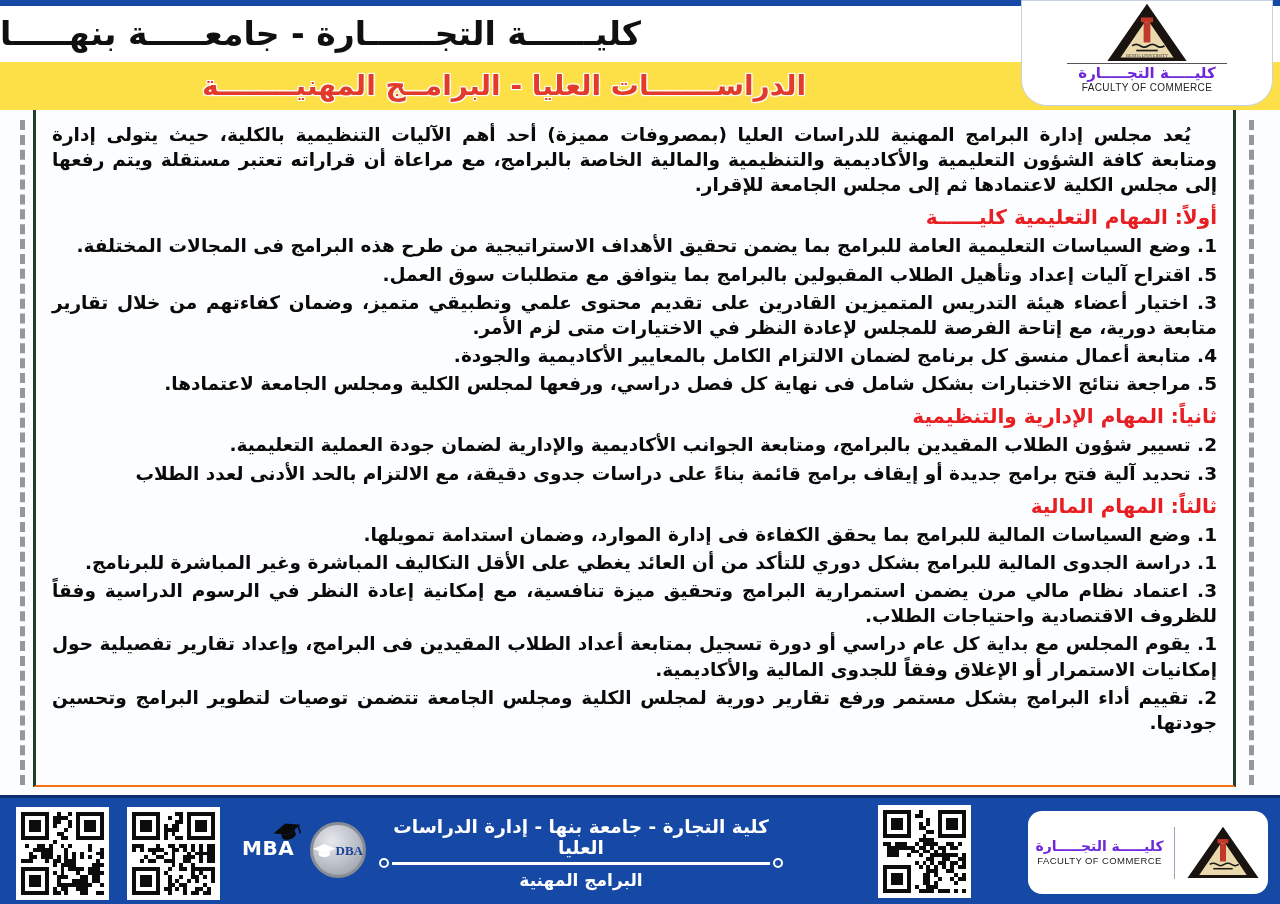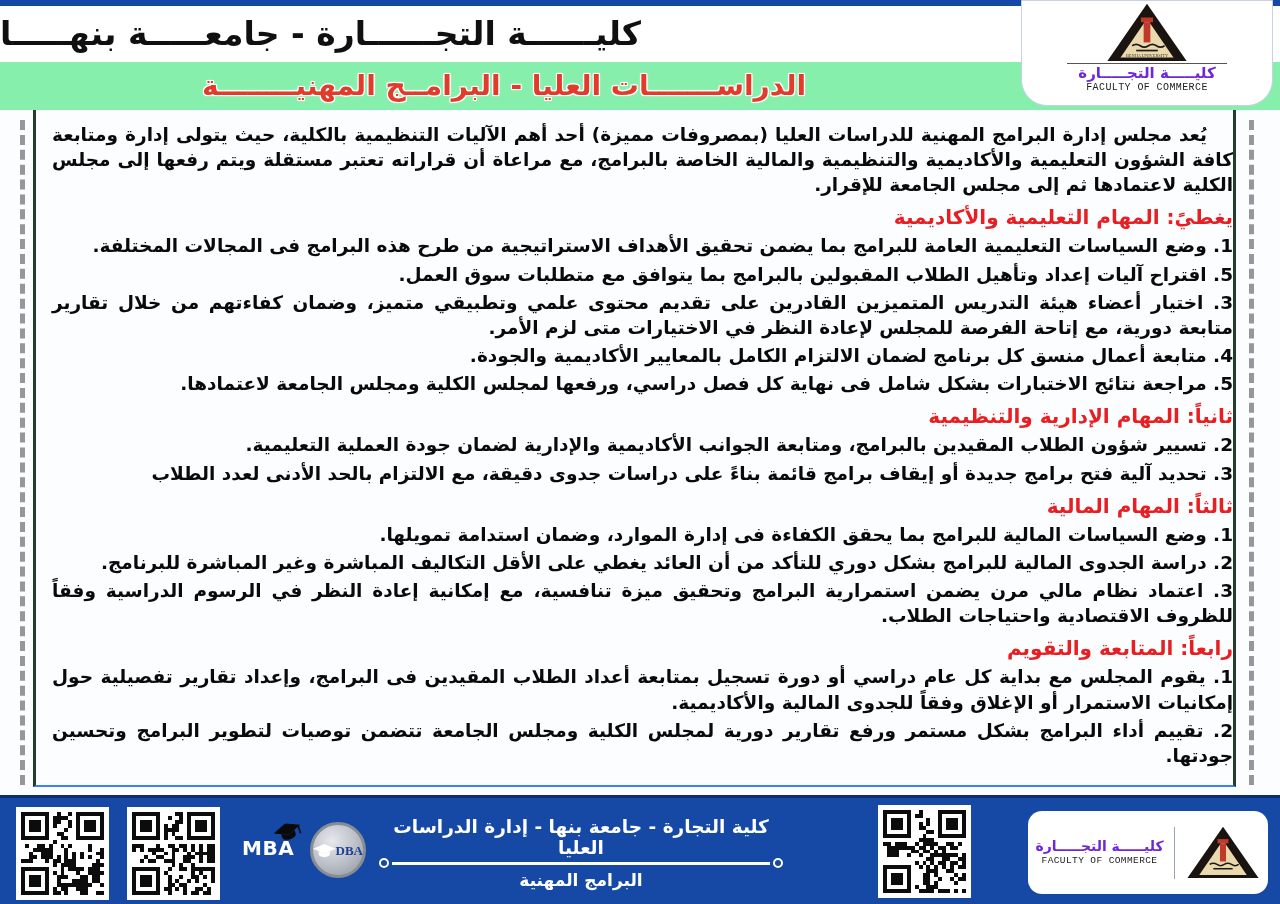--- a/index.html
+++ b/index.html
@@ -2,39 +2,39 @@
 <html lang="ar"><head>
 <meta charset="utf-8">
 <style>
   html,body{margin:0;padding:0;}
   .page{position:relative;width:1280px;height:904px;background:#ffffff;overflow:hidden;
         font-family:"DejaVu Sans",sans-serif;}
   
   .top-line{position:absolute;top:0;left:0;right:0;height:6px;background:#1549a5;}
   .header-title{position:absolute;top:8px;left:0;right:272px;height:52px;line-height:52px;
         text-align:left;font-size:33px;font-weight:bold;color:#101010;direction:rtl;}
-  .subtitle-bar{position:absolute;top:62px;left:0;right:0;height:56px;background:#86efac;}
+  .subtitle-bar{position:absolute;top:62px;left:0;right:0;height:56px;background:#fde047;}
   .subtitle-text{position:absolute;top:1px;left:0;right:272px;height:46px;line-height:46px;
         text-align:center;font-size:28px;font-weight:bold;direction:rtl;color:#e23a2b;
         text-shadow:0 0 2px #fff,0 0 3px #fff,1px 1px 0 #fff,-1px -1px 0 #fff,1px -1px 0 #fff,-1px 1px 0 #fff;}
   .logo-card{position:absolute;top:0;right:7px;width:252px;height:106px;background:#fff;
         border:1px solid #c8d1e2;border-radius:0 0 26px 26px;display:flex;flex-direction:column;
         align-items:center;justify-content:flex-start;padding-top:3px;box-sizing:border-box;z-index:6;}
   .logo-card .emblem{width:88px;height:58px;}
   .logo-divider{width:160px;border-top:1.5px solid #555;margin:1px 0 1px;}
   .logo-ar{font-size:15px;font-weight:bold;color:#6d28d9;direction:rtl;line-height:1.1;}
-  .logo-en{font-size:10px;font-family:Liberation Mono, monospace;color:#222;letter-spacing:.4px;}
+  .logo-en{font-size:10px;font-family:Liberation Sans, sans-serif;color:#222;letter-spacing:.4px;}
   
   .content-outer{position:absolute;top:110px;left:0;right:0;bottom:109px;background:#fcfdff;}
   .dash{position:absolute;top:10px;bottom:10px;width:0;border-left:5px dashed #97979b;}
   .dash.l{left:20px;}
   .dash.r{right:26px;}
   .content-box{position:absolute;top:0;bottom:8px;left:33px;right:44px;
-        border-left:3px solid #213d2d;border-right:3px solid #213d2d;border-bottom:2px solid #3b82f6;
-        padding:12px 0 0 16px;overflow:hidden;}
+        border-left:3px solid #213d2d;border-right:3px solid #213d2d;border-bottom:2px solid #f97316;
+        padding:12px 16px 0 16px;overflow:hidden;}
   .doc p{margin:0 0 3px;direction:rtl;text-align:justify;font-weight:bold;font-size:18.5px;
         line-height:1.36;color:#0a0a0a;}
   .doc p.intro{text-indent:26px;margin-bottom:4px;}
   .doc h3{margin:8px 0 4px;font-size:20px;color:#e71e22;font-weight:bold;direction:rtl;text-align:right;}
   
   .footer{position:absolute;bottom:0;left:0;right:0;height:109px;background:#1549a5;
         border-top:3px solid #0c2d6e;box-sizing:border-box;}
   .qr{position:absolute;width:93px;height:93px;background:#fff;padding:5px;box-sizing:border-box;}
   .qr svg{width:100%;height:100%;display:block;}
   .qr1{left:16px;top:9px;}
@@ -93,37 +93,36 @@
     <div class="logo-ar">كليـــــة التجـــــارة</div>
     <div class="logo-en">FACULTY OF COMMERCE</div>
   </div>
 
   <div class="content-outer">
     <div class="dash l"></div>
     <div class="dash r"></div>
     <div class="content-box doc">
       <p class="intro">يُعد مجلس إدارة البرامج المهنية للدراسات العليا (بمصروفات مميزة) أحد أهم الآليات التنظيمية بالكلية، حيث يتولى إدارة ومتابعة كافة الشؤون التعليمية والأكاديمية والتنظيمية والمالية الخاصة بالبرامج، مع مراعاة أن قراراته تعتبر مستقلة ويتم رفعها إلى مجلس الكلية لاعتمادها ثم إلى مجلس الجامعة للإقرار.</p>
 
-      <h3>يغطيً: المهام التعليمية والأكاديمية</h3>
+      <h3>أولاً: المهام التعليمية كليــــــة</h3>
       <p>1. وضع السياسات التعليمية العامة للبرامج بما يضمن تحقيق الأهداف الاستراتيجية من طرح هذه البرامج فى المجالات المختلفة.</p>
       <p>5. اقتراح آليات إعداد وتأهيل الطلاب المقبولين بالبرامج بما يتوافق مع متطلبات سوق العمل.</p>
       <p>3. اختيار أعضاء هيئة التدريس المتميزين القادرين على تقديم محتوى علمي وتطبيقي متميز، وضمان كفاءتهم من خلال تقارير متابعة دورية، مع إتاحة الفرصة للمجلس لإعادة النظر في الاختيارات متى لزم الأمر.</p>
       <p>4. متابعة أعمال منسق كل برنامج لضمان الالتزام الكامل بالمعايير الأكاديمية والجودة.</p>
       <p>5. مراجعة نتائج الاختبارات بشكل شامل فى نهاية كل فصل دراسي، ورفعها لمجلس الكلية ومجلس الجامعة لاعتمادها.</p>
 
       <h3>ثانياً: المهام الإدارية والتنظيمية</h3>
       <p>2. تسيير شؤون الطلاب المقيدين بالبرامج، ومتابعة الجوانب الأكاديمية والإدارية لضمان جودة العملية التعليمية.</p>
       <p>3. تحديد آلية فتح برامج جديدة أو إيقاف برامج قائمة بناءً على دراسات جدوى دقيقة، مع الالتزام بالحد الأدنى لعدد الطلاب</p>
 
       <h3>ثالثاً: المهام المالية</h3>
       <p>1. وضع السياسات المالية للبرامج بما يحقق الكفاءة فى إدارة الموارد، وضمان استدامة تمويلها.</p>
-      <p>2. دراسة الجدوى المالية للبرامج بشكل دوري للتأكد من أن العائد يغطي على الأقل التكاليف المباشرة وغير المباشرة للبرنامج.</p>
+      <p>1. دراسة الجدوى المالية للبرامج بشكل دوري للتأكد من أن العائد يغطي على الأقل التكاليف المباشرة وغير المباشرة للبرنامج.</p>
       <p>3. اعتماد نظام مالي مرن يضمن استمرارية البرامج وتحقيق ميزة تنافسية، مع إمكانية إعادة النظر في الرسوم الدراسية وفقاً للظروف الاقتصادية واحتياجات الطلاب.</p>
 
-      <h3>رابعاً: المتابعة والتقويم</h3>
       <p>1. يقوم المجلس مع بداية كل عام دراسي أو دورة تسجيل بمتابعة أعداد الطلاب المقيدين فى البرامج، وإعداد تقارير تفصيلية حول إمكانيات الاستمرار أو الإغلاق وفقاً للجدوى المالية والأكاديمية.</p>
       <p>2. تقييم أداء البرامج بشكل مستمر ورفع تقارير دورية لمجلس الكلية ومجلس الجامعة تتضمن توصيات لتطوير البرامج وتحسين جودتها.</p>
     </div>
   </div>
 
   <div class="footer">
     <div class="qr qr1">
         <svg viewBox="0 0 21 21" shape-rendering="crispEdges" fill="#0c0c0c" xmlns="http://www.w3.org/2000/svg">
           <rect x="9" y="0" width="1" height="1"></rect>
           <rect x="12" y="0" width="1" height="1"></rect>

